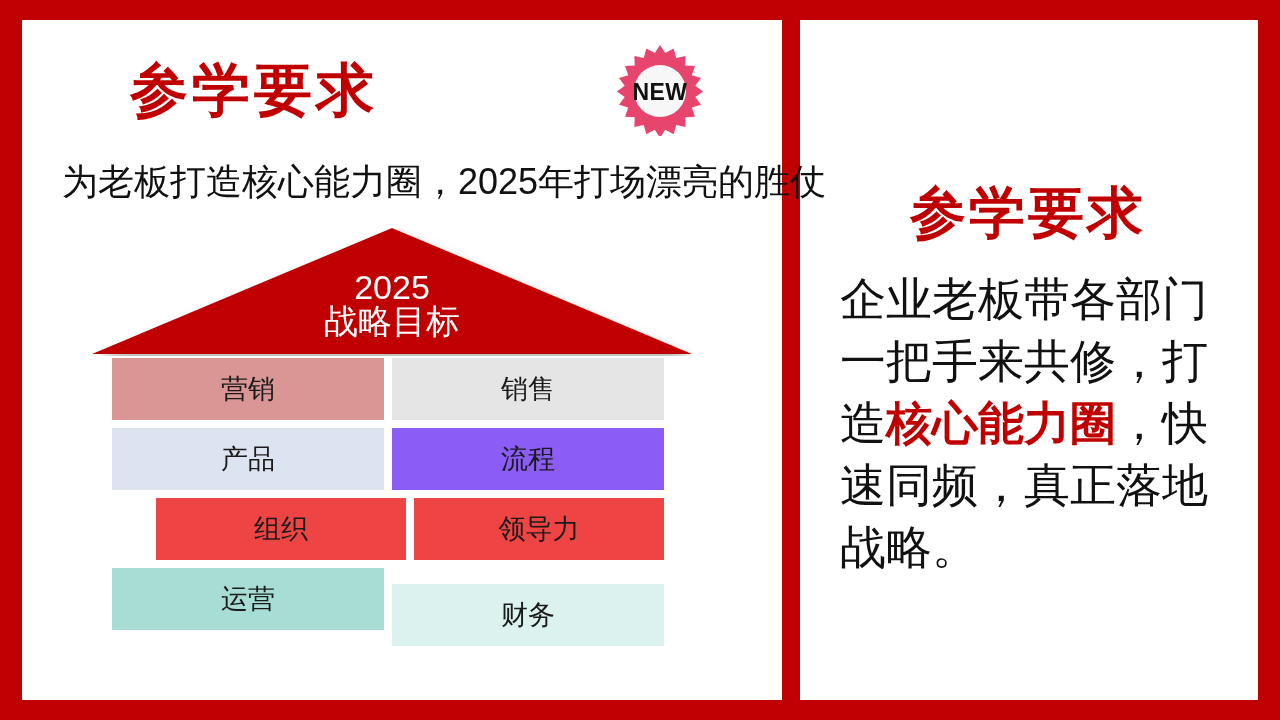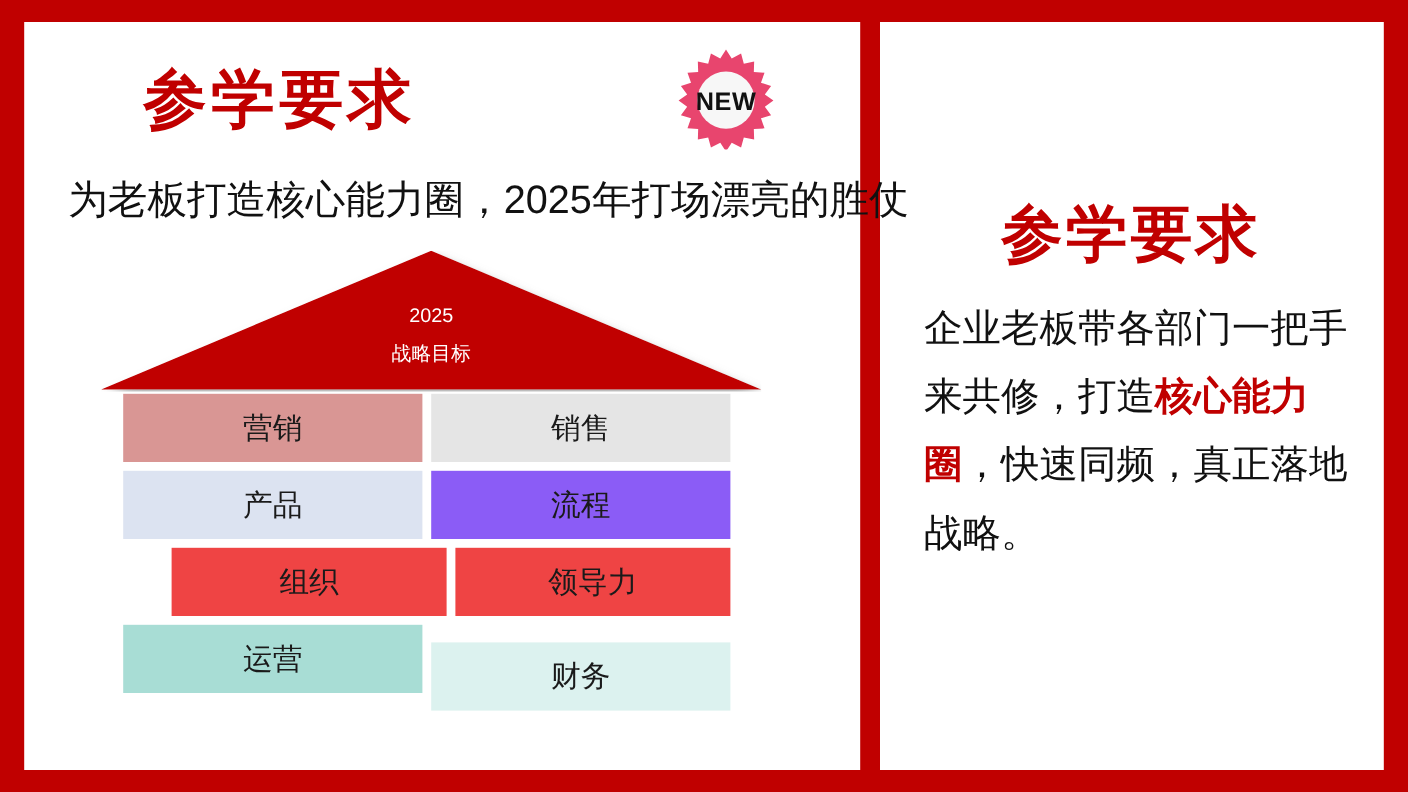--- a/index.html
+++ b/index.html
@@ -84,21 +84,21 @@
     width: 600px;
     height: 128px;
   }
   .roof-label {
     position: absolute;
     left: 0;
     top: 42px;
     width: 600px;
     text-align: center;
     color: #FFFFFF;
-    font-size: 18px;
+    font-size: 34px;
     line-height: 34px;
     z-index: 3;
     pointer-events: none;
   }
   .grid {
     position: absolute;
     left: 20px;
     top: 130px;
     width: 552px;
   }
@@ -127,21 +127,21 @@
     font-size: 56px;
     font-weight: bold;
     color: #C00000;
     letter-spacing: 3px;
   }
   .right-body {
     position: absolute;
     left: 840px;
     top: 268px;
     width: 390px;
-    font-size: 35px;
+    font-size: 46px;
     line-height: 62px;
     color: #111111;
     text-align: left;
   }
   .right-body b {
     color: #C00000;
     font-weight: bold;
   }
 </style>
 </head>

